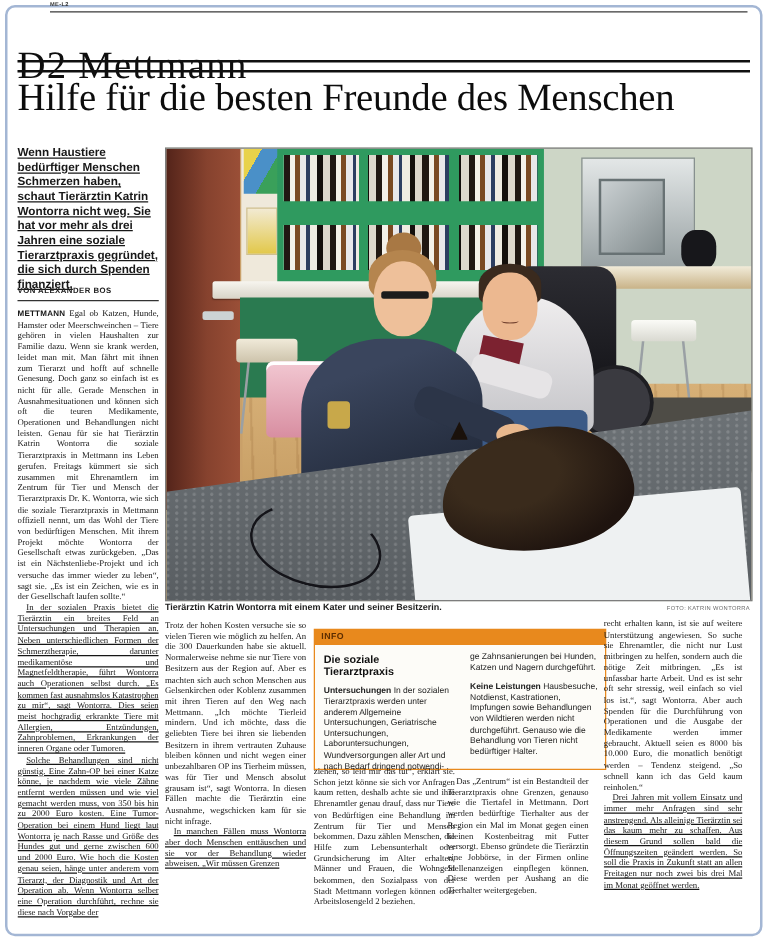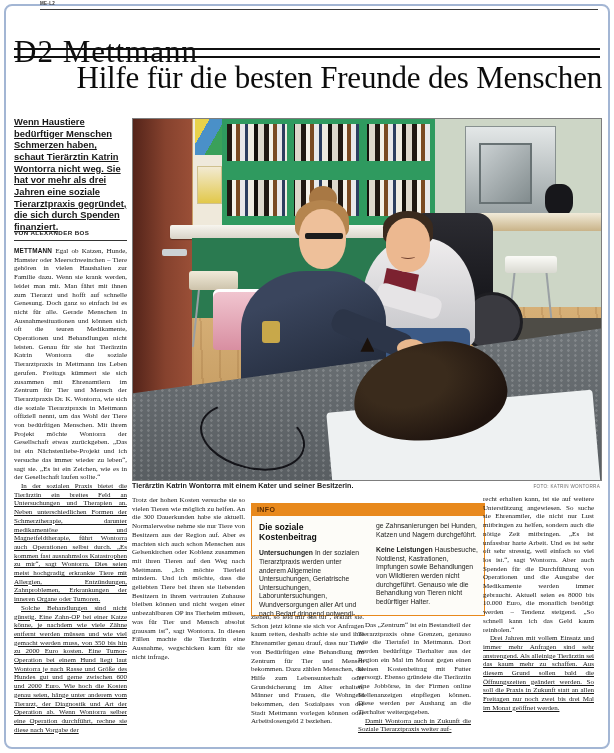--- a/index.html
+++ b/index.html
@@ -13,21 +13,21 @@
   .plate-code{position:absolute;left:40px;top:1px;font:bold 4.5px "Liberation Sans",sans-serif;color:#333;letter-spacing:.3px;}
   .top-hairline{position:absolute;left:40px;right:16px;top:9px;height:1px;background:#3a3a3a;}
 
   
   .section-title{position:absolute;left:14px;top:12px;font:400 31px/1 "Liberation Serif",serif;color:#0e0e0e;letter-spacing:1px;margin-top:24px;}
   .section-rule{position:absolute;left:14px;right:14px;top:48px;height:6px;
         border-top:2px solid #101010;border-bottom:2px solid #101010;}
 
   
   .headline{position:absolute;left:14px;top:62px;width:588px;
-        font:400 31px/1.05 "Liberation Serif",serif;color:#0c0c0c;letter-spacing:-.2px;white-space:nowrap;text-align:right;}
+        font:400 31px/1.05 "Liberation Serif",serif;color:#0c0c0c;letter-spacing:-.2px;white-space:nowrap;}
 
   
   .deck{position:absolute;left:14px;top:116px;width:113px;
         font:700 9.4px/1.24 "Liberation Sans",sans-serif;color:#181818;text-align:left;hyphens:auto;text-decoration:underline;}
   .byline{position:absolute;left:14px;top:230px;width:113px;
         font:700 6.2px/1 "Liberation Sans",sans-serif;color:#222;letter-spacing:.4px;}
   .byline-rule{position:absolute;left:14px;top:240px;width:113px;height:1px;background:#333;}
 
   
   .bodycol{position:absolute;width:113px;font:400 7px/8.7px "Liberation Serif",serif;
@@ -210,40 +210,40 @@
     <div class="ph-cat"></div>
   </div>
 
   <div class="caption-row">
     <span class="caption">Tierärztin Katrin Wontorra mit einem Kater und seiner Besitzerin.</span>
     <span class="credit">FOTO: KATRIN WONTORRA</span>
   </div>
 
   <div id="col2" class="bodycol">
     <p>Trotz der hohen Kosten versuche sie so vielen Tieren wie möglich zu helfen. An die 300 Dauerkunden habe sie aktuell. Normalerweise nehme sie nur Tiere von Besitzern aus der Region auf. Aber es machten sich auch schon Menschen aus Gelsenkirchen oder Koblenz zusammen mit ihren Tieren auf den Weg nach Mettmann. „Ich möchte Tierleid mindern. Und ich möchte, dass die geliebten Tiere bei ihren sie liebenden Besitzern in ihrem vertrauten Zuhause bleiben können und nicht wegen einer unbezahlbaren OP ins Tierheim müssen, was für Tier und Mensch absolut grausam ist“, sagt Wontorra. In diesen Fällen machte die Tierärztin eine Ausnahme, wegschicken kam für sie nicht infrage.</p>
+    <p>In manchen Fällen muss Wontorra aber doch Menschen enttäuschen und sie vor der Behandlung wieder abweisen. „Wir müssen Grenzen</p>
   </div>
 
   <div class="infobox">
     <div class="info-kicker">INFO</div>
     <div class="info-col left">
-      <p class="info-title">Die soziale Kostenbeitrag</p>
+      <p class="info-title">Die soziale Tierarztpraxis</p>
       <p><span class="info-lead">Untersuchungen</span> <span>In der sozialen Tierarztpraxis werden unter anderem Allgemeine Untersuchungen, Geriatrische Untersuchungen, Laboruntersuchungen, Wundversorgungen aller Art und nach Bedarf dringend notwendi-</span></p>
     </div>
     <div class="info-col right">
       <p>ge Zahnsanierungen bei Hunden, Katzen und Nagern durchgeführt.</p>
       <p><span class="info-lead">Keine Leistungen</span> <span>Hausbesuche, Notdienst, Kastrationen, Impfungen sowie Behandlungen von Wildtieren werden nicht durchgeführt. Genauso wie die Behandlung von Tieren nicht bedürftiger Halter.</span></p>
     </div>
   </div>
 
   <div id="col3" class="bodycol">
     <p>ziehen, so leid mir das tut“, erklärt sie. Schon jetzt könne sie sich vor Anfragen kaum retten, deshalb achte sie und ihre Ehrenamtler genau drauf, dass nur Tiere von Bedürftigen eine Behandlung im Zentrum für Tier und Mensch bekommen. Dazu zählen Menschen, die Hilfe zum Lebensunterhalt oder Grundsicherung im Alter erhalten, Männer und Frauen, die Wohngeld bekommen, den Sozialpass von der Stadt Mettmann vorlegen können oder Arbeitslosengeld 2 beziehen.</p>
   </div>
 
   <div id="col4" class="bodycol">
     <p style="text-indent:7px;">Das „Zentrum“ ist ein Bestandteil der Tierarztpraxis ohne Grenzen, genauso wie die Tiertafel in Mettmann. Dort werden bedürftige Tierhalter aus der Region ein Mal im Monat gegen einen kleinen Kostenbeitrag mit Futter versorgt. Ebenso gründete die Tierärztin eine Jobbörse, in der Firmen online Stellenanzeigen einpflegen können. Diese werden per Aushang an die Tierhalter weitergegeben.</p>
-    <p>Damit Wontorra auch in Zukunft die Soziale Tierarztpraxis weiter auf-</p>
   </div>
 
   <div id="col5" class="bodycol">
     <p>recht erhalten kann, ist sie auf weitere Unterstützung angewiesen. So suche sie Ehrenamtler, die nicht nur Lust mitbringen zu helfen, sondern auch die nötige Zeit mitbringen. „Es ist unfassbar harte Arbeit. Und es ist sehr oft sehr stressig, weil einfach so viel los ist.“, sagt Wontorra. Aber auch Spenden für die Durchführung von Operationen und die Ausgabe der Medikamente werden immer gebraucht. Aktuell seien es 8000 bis 10.000 Euro, die monatlich benötigt werden – Tendenz steigend. „So schnell kann ich das Geld kaum reinholen.“</p>
     <p>Drei Jahren mit vollem Einsatz und immer mehr Anfragen sind sehr anstrengend. Als alleinige Tierärztin sei das kaum mehr zu schaffen. Aus diesem Grund sollen bald die Öffnungszeiten geändert werden. So soll die Praxis in Zukunft statt an allen Freitagen nur noch zwei bis drei Mal im Monat geöffnet werden.</p>
   </div>
 </div>
 
 </body></html>

